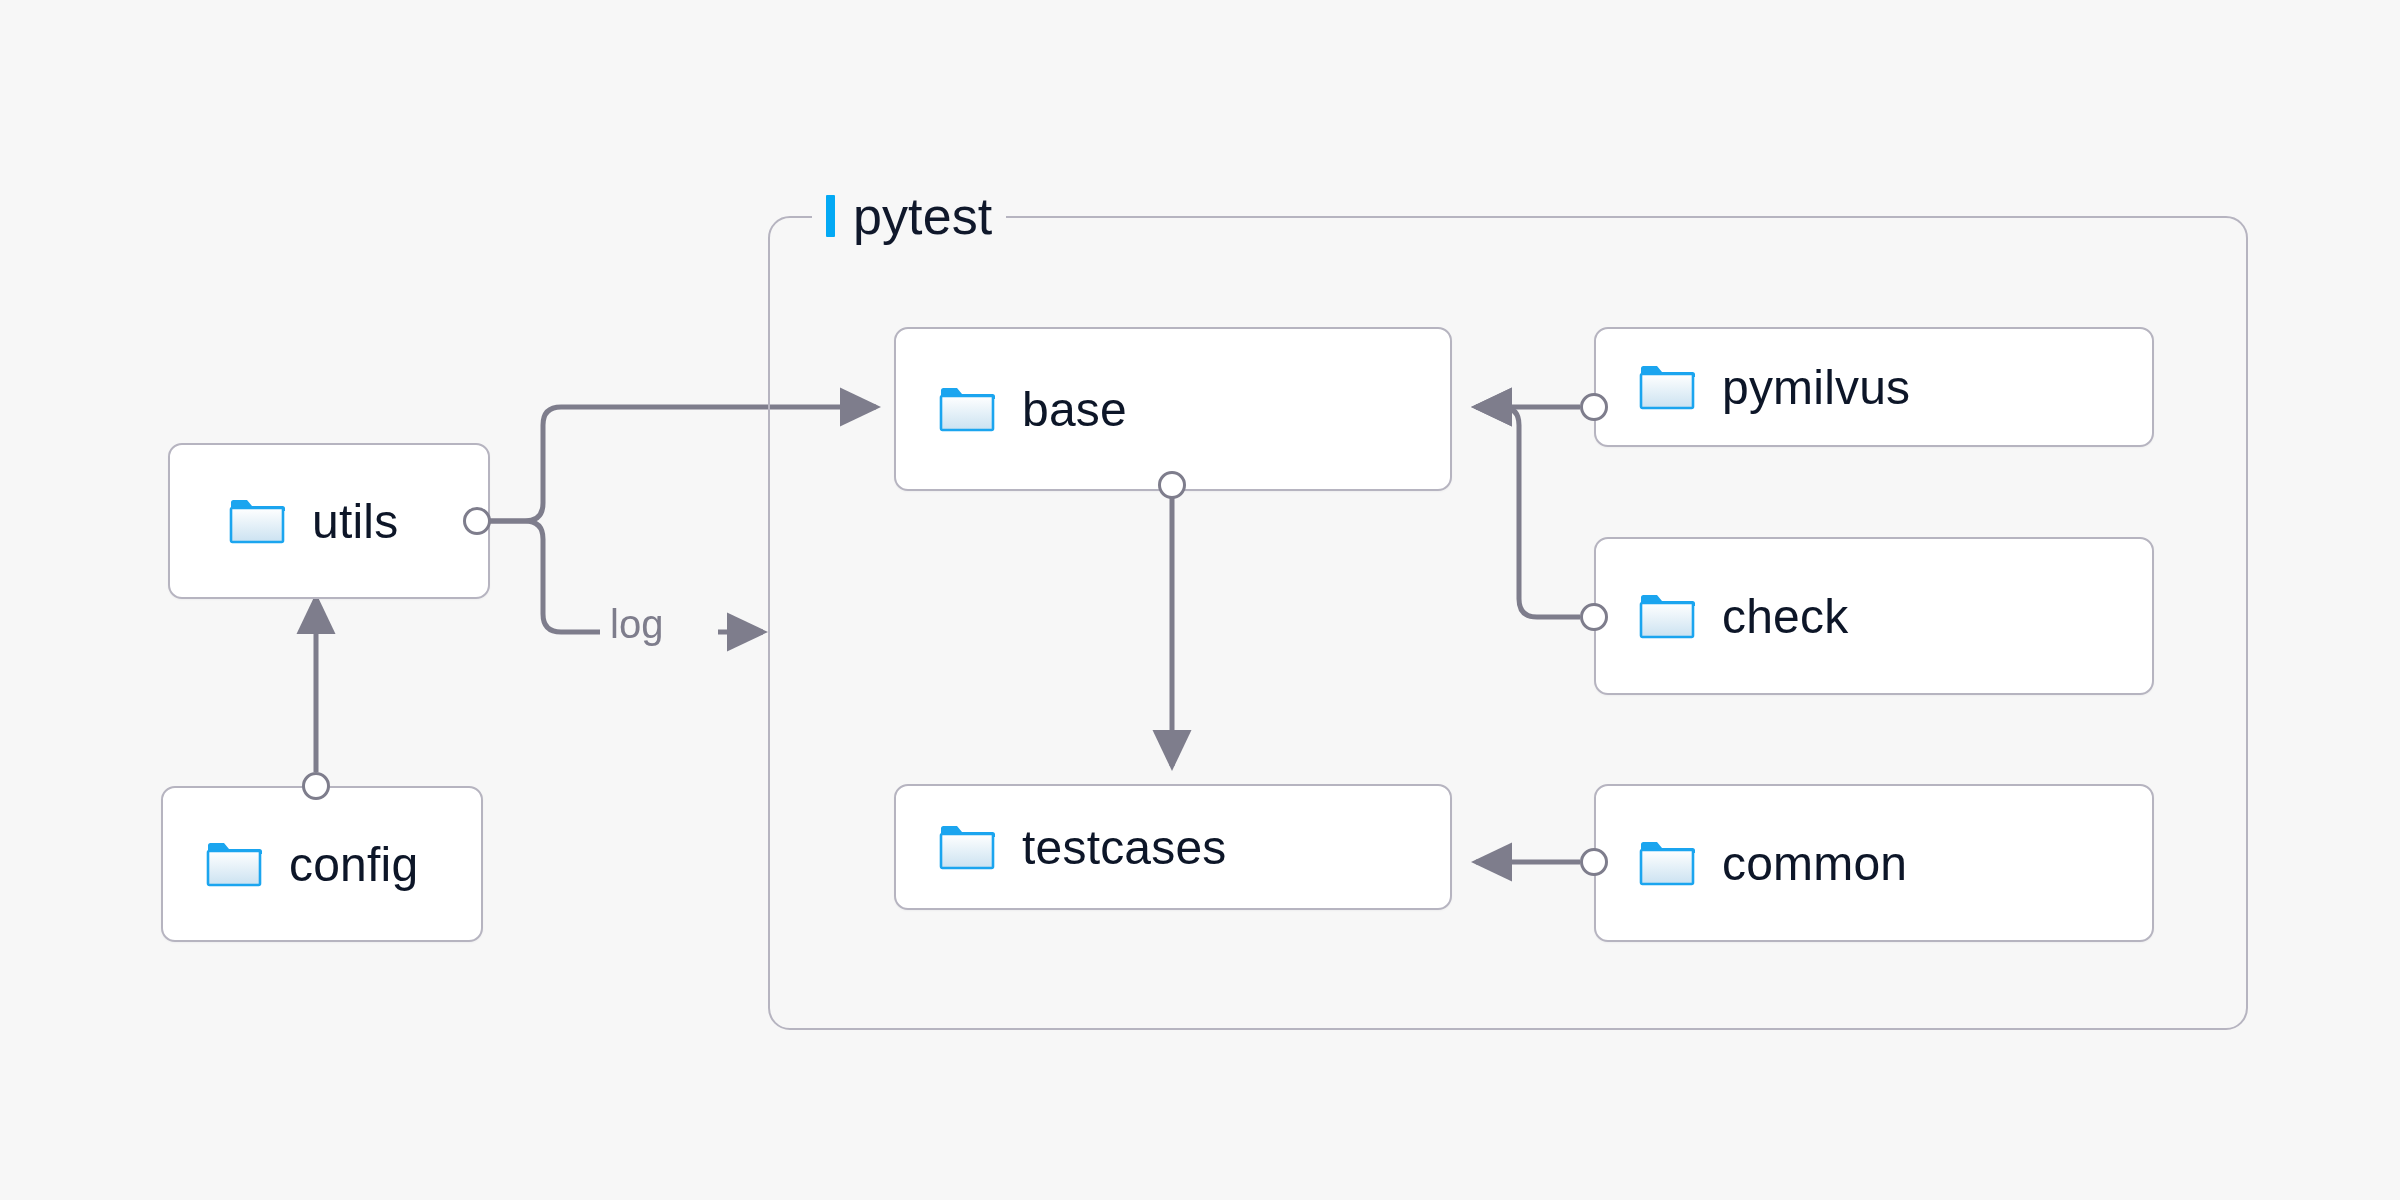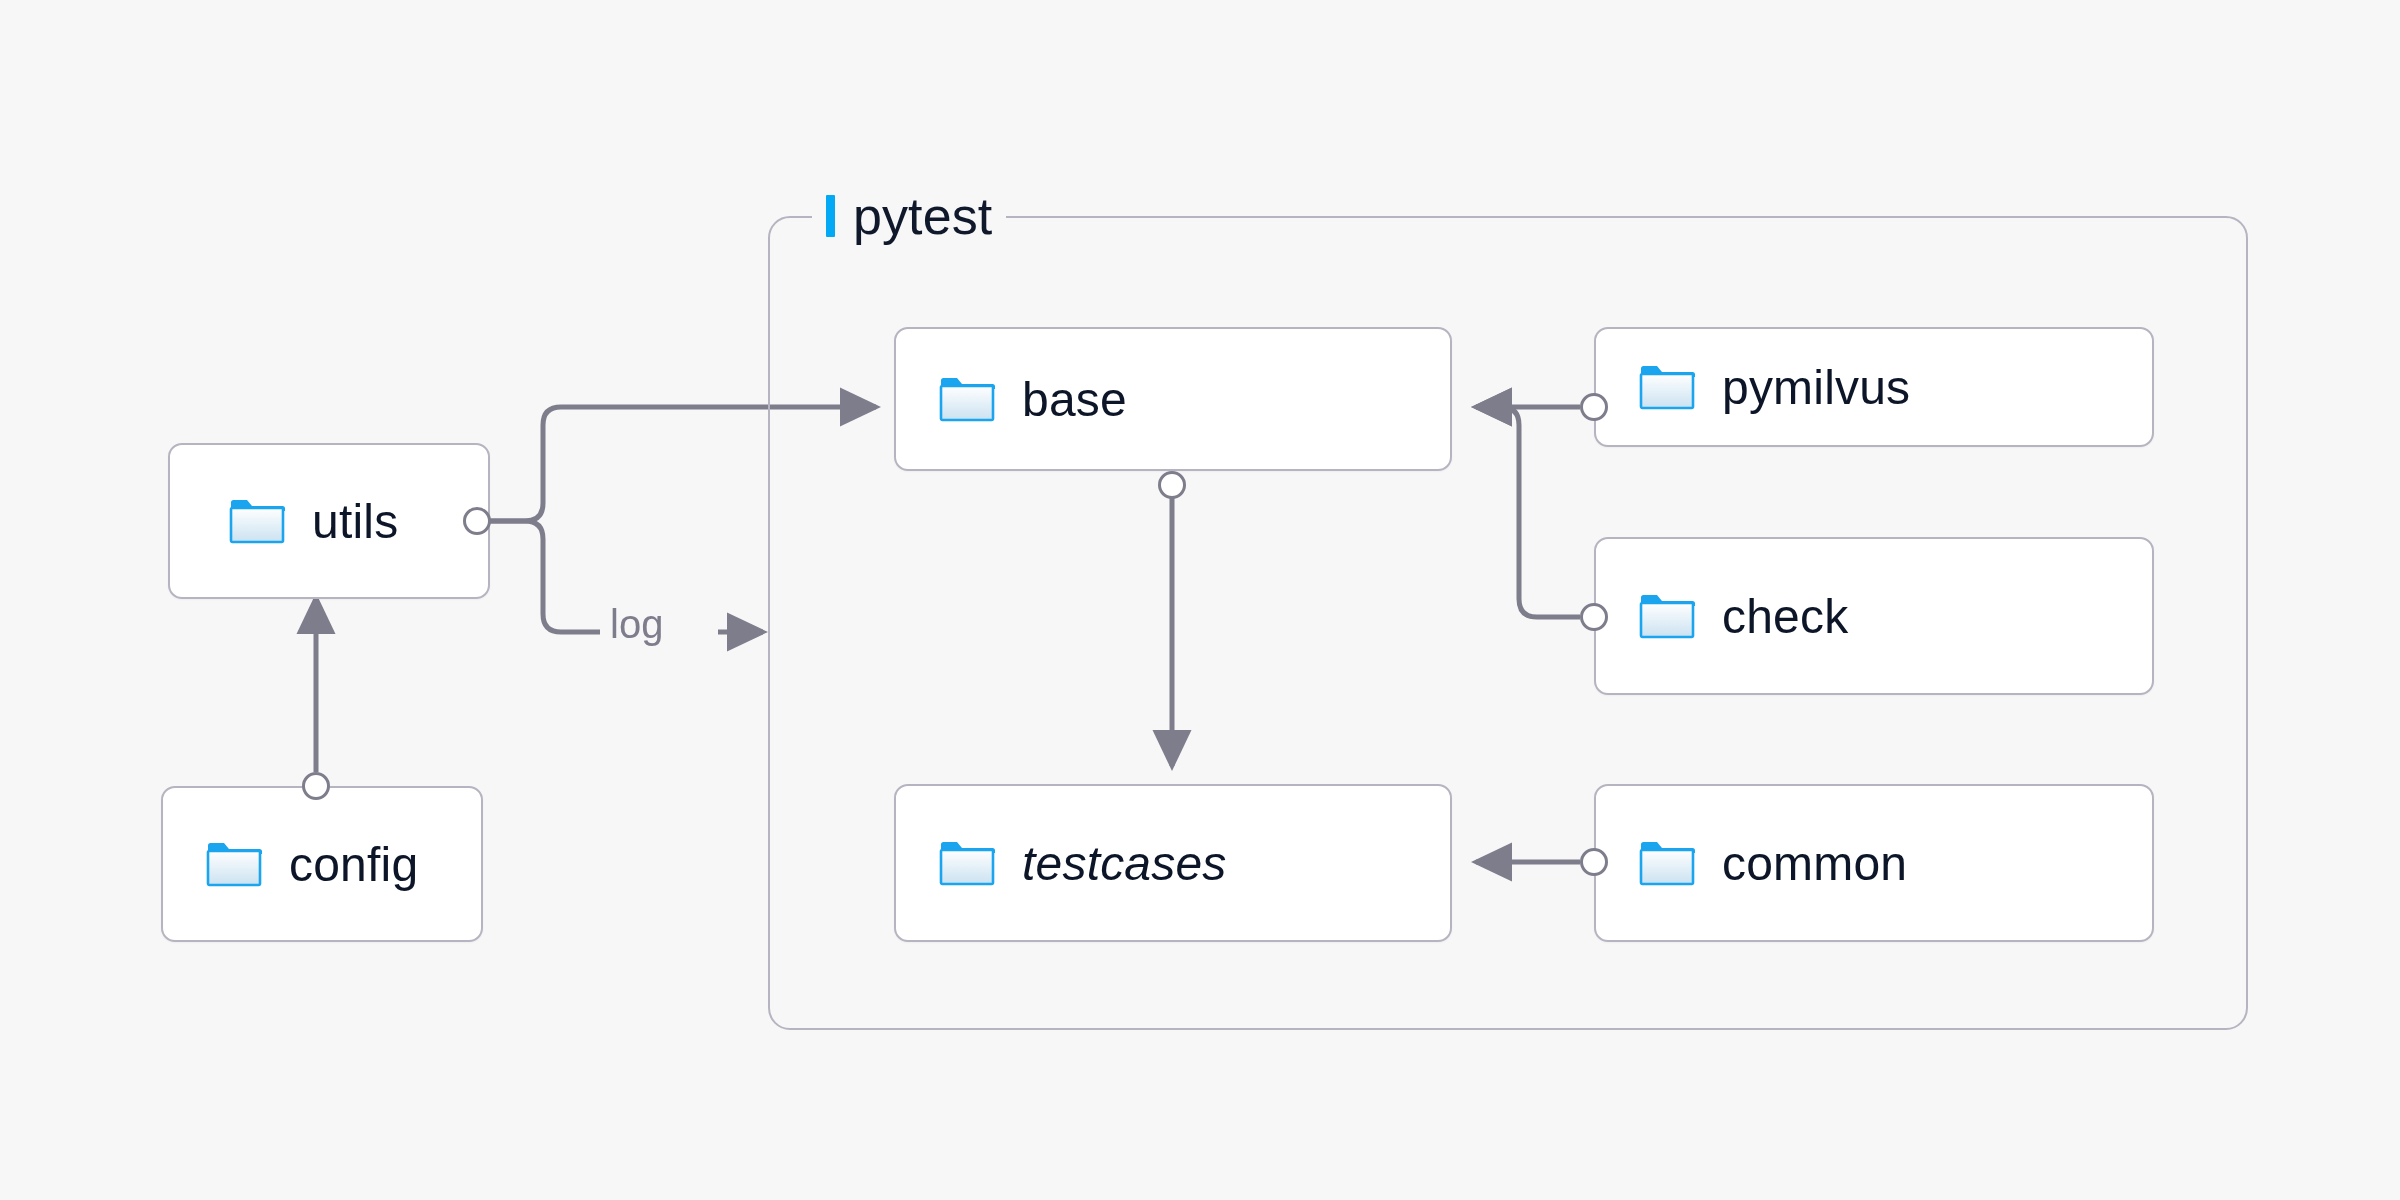--- a/index.html
+++ b/index.html
@@ -166,32 +166,32 @@
     <div class="node-inner">
       <svg class="folder-icon" viewBox="0 0 58 48">
         <path d="M3,10 L3,5.5 A2.5,2.5 0 0 1 5.5,3 L19,3 L24,9 L54.5,9 A2.5,2.5 0 0 1 57,11.5 L57,14 L3,14 Z" fill="#1ba5ef"></path>
         <rect x="3" y="11" width="52" height="34" rx="1.4" fill="url(#folderGrad)" stroke="#1ba5ef" stroke-width="2.6"></rect>
       </svg>
       <div class="node-label">config</div>
     </div>
   </div>
   <div class="port" style="left:302px; top:772px;"></div>
 
-  <div class="node" style="left:894px; top:327px; width:558px; height:144px;">
+  <div class="node" style="left:894px; top:327px; width:558px; height:164px;">
     <div class="node-inner">
       <svg class="folder-icon" viewBox="0 0 58 48">
         <path d="M3,10 L3,5.5 A2.5,2.5 0 0 1 5.5,3 L19,3 L24,9 L54.5,9 A2.5,2.5 0 0 1 57,11.5 L57,14 L3,14 Z" fill="#1ba5ef"></path>
         <rect x="3" y="11" width="52" height="34" rx="1.4" fill="url(#folderGrad)" stroke="#1ba5ef" stroke-width="2.6"></rect>
       </svg>
       <div class="node-label">base</div>
     </div>
   </div>
   <div class="port" style="left:1158px; top:471px;"></div>
 
-  <div class="node" style="left:894px; top:784px; width:558px; height:158px;font-style:italic;">
+  <div class="node" style="left:894px; top:784px; width:558px; height:126px;">
     <div class="node-inner">
       <svg class="folder-icon" viewBox="0 0 58 48">
         <path d="M3,10 L3,5.5 A2.5,2.5 0 0 1 5.5,3 L19,3 L24,9 L54.5,9 A2.5,2.5 0 0 1 57,11.5 L57,14 L3,14 Z" fill="#1ba5ef"></path>
         <rect x="3" y="11" width="52" height="34" rx="1.4" fill="url(#folderGrad)" stroke="#1ba5ef" stroke-width="2.6"></rect>
       </svg>
       <div class="node-label">testcases</div>
     </div>
   </div>
 
   <div class="node" style="left:1594px; top:327px; width:560px; height:120px;">

